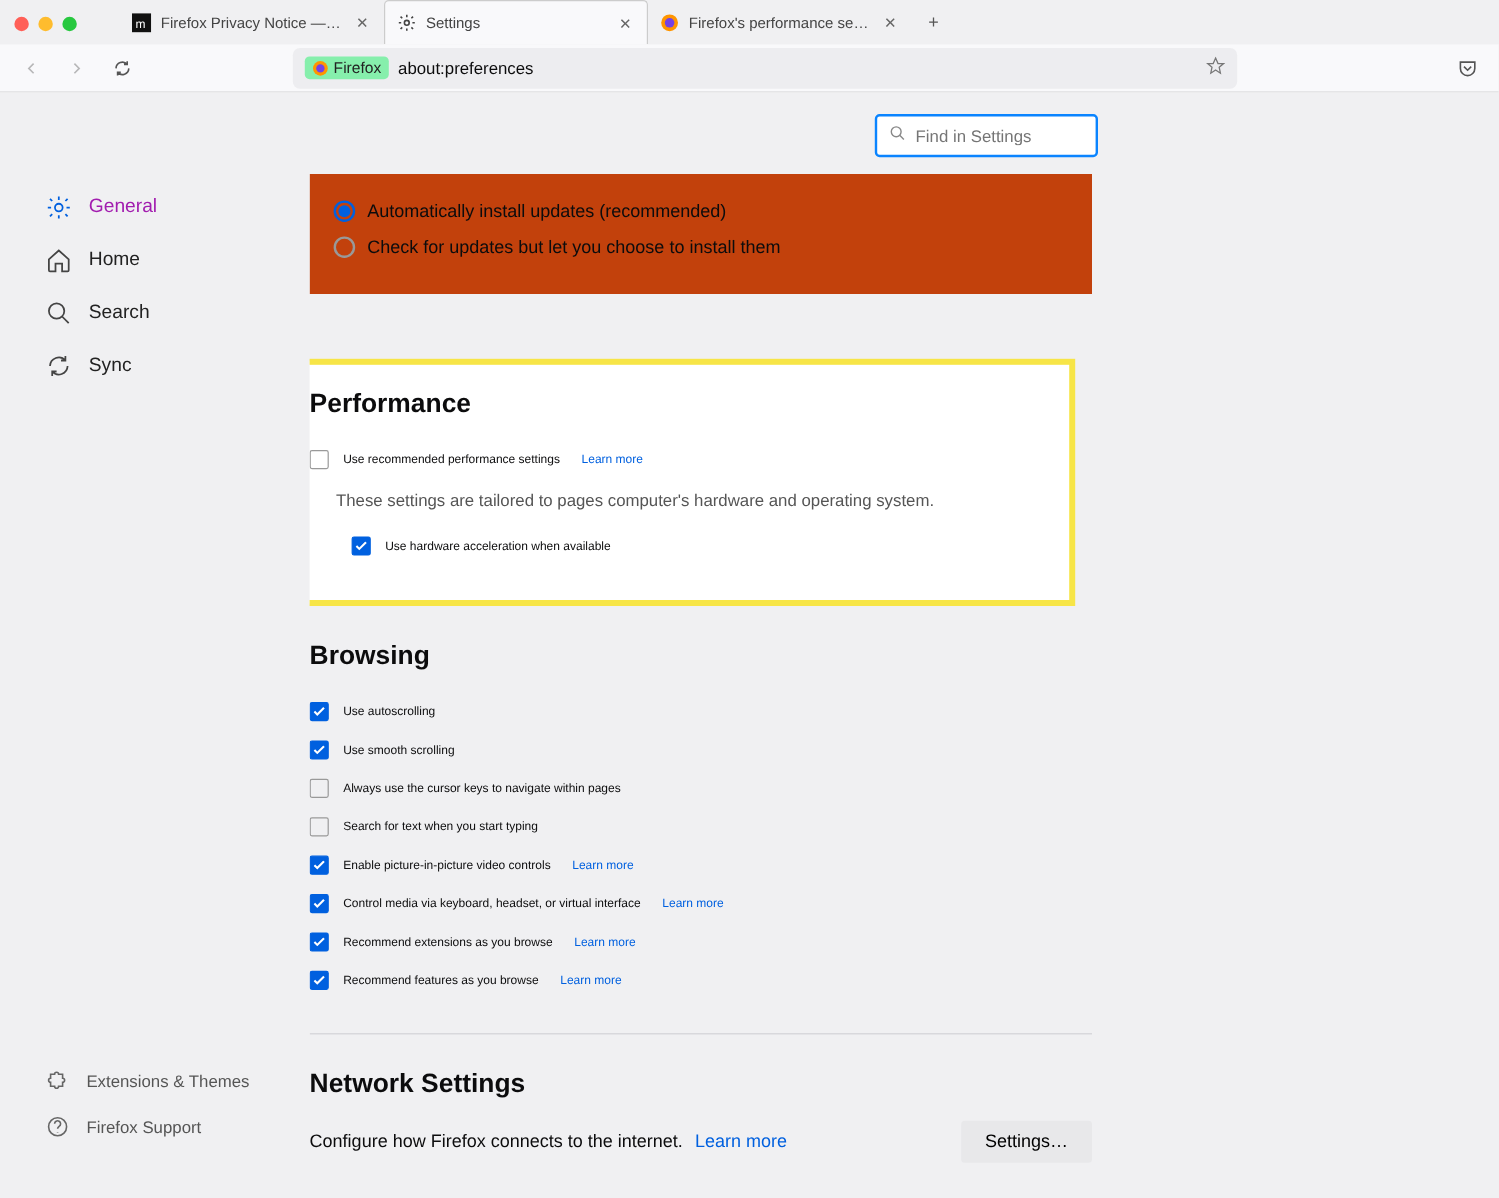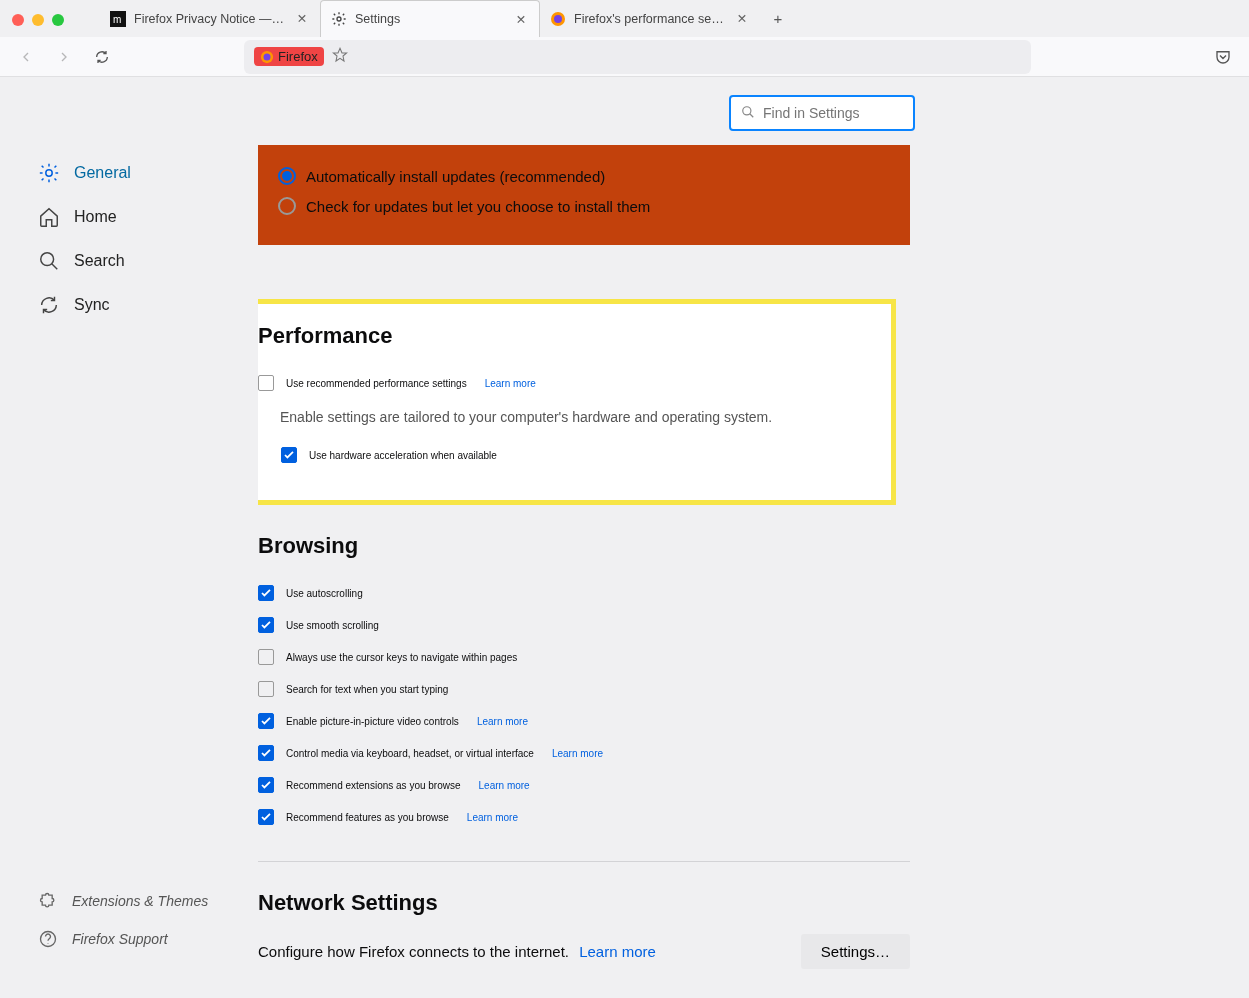--- a/index.html
+++ b/index.html
@@ -16,54 +16,54 @@
 .tab.active { background: #f9f9fb; border: 1px solid #ccc; border-bottom: none; border-radius: 4px 4px 0 0; }
 .tab .favicon { width: 16px; height: 16px; display: flex; align-items: center; justify-content: center; }
 .tab .label { flex: 1; white-space: nowrap; overflow: hidden; text-overflow: ellipsis; }
 .tab .close { width: 16px; height: 16px; display: flex; align-items: center; justify-content: center; color: #666; cursor: pointer; }
 .newtab { width: 36px; display: flex; align-items: center; justify-content: center; color: #555; cursor: pointer; }
 
 .toolbar { height: 40px; background: #f9f9fb; border-bottom: 1px solid #e0e0e2; display: flex; align-items: center; padding: 0 10px; gap: 6px; }
 .tb-btn { width: 32px; height: 32px; display: flex; align-items: center; justify-content: center; color: #555; border-radius: 4px; cursor: pointer; }
 .tb-btn.disabled { opacity: 0.4; }
 .urlbar { flex: 1; margin: 0 170px 0 120px; height: 34px; background: #ededf0; border-radius: 6px; display: flex; align-items: center; padding: 0 10px; gap: 8px; font-size: 14px; }
-.url-badge { background: #ef4444; border-radius: 4px; padding: 2px 6px; display: flex; align-items: center; gap: 4px; font-size: 13px; color: #222; }
+.url-badge { background: #86efac; border-radius: 4px; padding: 2px 6px; display: flex; align-items: center; gap: 4px; font-size: 13px; color: #222; }
 .url-text { flex: 1; }
 .url-star { color: #777; cursor: pointer; }
 .pocket { width: 32px; height: 32px; display: flex; align-items: center; justify-content: center; color: #555; }
 
 .content-wrap { position: relative; height: calc(998px - 77px); }
 .search-wrap { position: absolute; top: 18px; left: 729px; }
 .search-box { width: 186px; height: 36px; border: 2px solid #0a84ff; border-radius: 4px; background: #fff; display: flex; align-items: center; padding: 16px 10px; gap: 8px; }
 .search-box input { border: none; outline: none; font-size: 14px; flex: 1; background: transparent; }
 .search-icon { color: #888; }
 
 .sidebar { position: absolute; top: 74px; left: 28px; width: 210px; }
 .side-item { display: flex; align-items: center; gap: 14px; height: 44px; padding: 0 10px; font-size: 16px; color: #222; border-radius: 4px; cursor: pointer; }
-.side-item.active { color: #0369a1; }
+.side-item.active { color: #a21caf; }
 .side-item.active .side-icon-svg { stroke: #0060df; fill: none; }
 .side-icon-svg { width: 22px; height: 22px; stroke: #444; stroke-width: 1.6; fill: none; }
 
-.sidebar-bottom { position: absolute; bottom: 40px; left: 38px; font-style: italic; }
+.sidebar-bottom { position: absolute; bottom: 40px; left: 38px; }
 .sb-item { display: flex; align-items: center; gap: 14px; height: 38px; font-size: 14px; color: #555; cursor: pointer; }
 .sb-icon-svg { width: 20px; height: 20px; stroke: #666; stroke-width: 1.6; fill: none; }
 
 .main { position: absolute; top: 0; left: 258px; right: 20px; bottom: 0; overflow: hidden; }
 .panel { padding-top: 68px; }
 
 .update-box { background: #c2410c; padding: 16px 20px 24px; margin-bottom: 56px; width: 652px; }
 .radio-row { display: flex; align-items: center; gap: 10px; padding: 6px 0; font-size: 15px; }
 .radio-circle { width: 18px; height: 18px; border-radius: 50%; border: 2px solid #0060df; display: flex; align-items: center; justify-content: center; }
 .radio-circle.unchecked { border-color: #999; }
 .radio-dot { width: 10px; height: 10px; border-radius: 50%; background: #0060df; }
 
 .highlight { outline: 5px solid #f7e547; outline-offset: -3px; background: #fff; margin-left: -28px; padding: 22px 28px 32px; width: 664px; margin-bottom: 30px; }
 h2.section-title { font-size: 22px; font-weight: 600; margin-bottom: 18px; }
 .hint-text { font-size: 14px; color: #555; margin: 10px 0 14px 22px; }
-.indent { margin-left: 23px; }
+.indent { margin-left: 35px; }
 
 .browsing, .network { padding: 0; width: 652px; }
 hr.sep { border: none; border-top: 1px solid #d3d3d6; margin: 28px 0; width: 652px; }
 
 .check-row { display: flex; align-items: center; gap: 12px; padding: 8px 0; font-size: 10px; }
 .checkbox { width: 16px; height: 16px; border: 1.5px solid #999; border-radius: 2px; display: inline-flex; align-items: center; justify-content: center; flex-shrink: 0; }
 .checkbox.checked { background: #0060df; border-color: #0060df; }
 .check-mark { width: 10px; height: 8px; stroke: #fff; stroke-width: 2.2; fill: none; }
 .link { color: #0060df; cursor: pointer; margin-left: 6px; }
 
@@ -130,20 +130,21 @@
       </svg>
     </div>
   <div class="urlbar">
     <div class="url-badge">
       <svg width="14" height="14" viewBox="0 0 16 16">
           <circle cx="8" cy="8" r="7" fill="#ff9500"></circle>
           <circle cx="8" cy="8" r="4" fill="#7542e5"></circle>
         </svg>
       <span>Firefox</span>
     </div>
+    <span class="url-text">about:preferences</span>
     <span class="url-star"><svg width="16" height="16" viewBox="0 0 24 24" stroke="currentColor" stroke-width="1.6" fill="none">
           <path d="M12 2l3 7h7l-5.5 4.5L18 21l-6-4-6 4 1.5-7.5L2 9h7z"></path>
         </svg></span>
   </div>
   <div class="pocket">
       <svg width="18" height="18" viewBox="0 0 24 24" stroke="currentColor" stroke-width="1.8" fill="none">
         <path d="M4 5h16v7a8 8 0 0 1-16 0V5zM8 10l4 4 4-4"></path>
       </svg>
     </div>
 </div>
@@ -219,21 +220,21 @@
         </div>
       </div>
 
       <div class="highlight">
         <h2 class="section-title">Performance</h2>
         <div class="check-row">
           <span class="checkbox"></span>
           <span>Use recommended performance settings</span>
           <a class="link">Learn more</a>
         </div>
-        <div class="hint-text">Enable settings are tailored to your computer's hardware and operating system.</div>
+        <div class="hint-text">These settings are tailored to pages computer's hardware and operating system.</div>
         <div class="check-row indent">
           <span class="checkbox checked">
               <svg class="check-mark" viewBox="0 0 12 10">
                 <path d="M1 5l3 3 7-7"></path>
               </svg>
             </span>
           <span>Use hardware acceleration when available</span>
         </div>
       </div>
 

